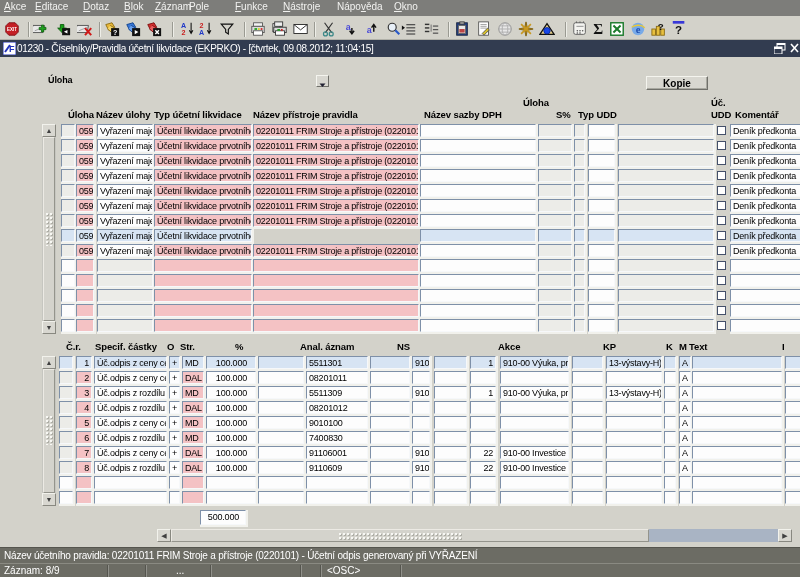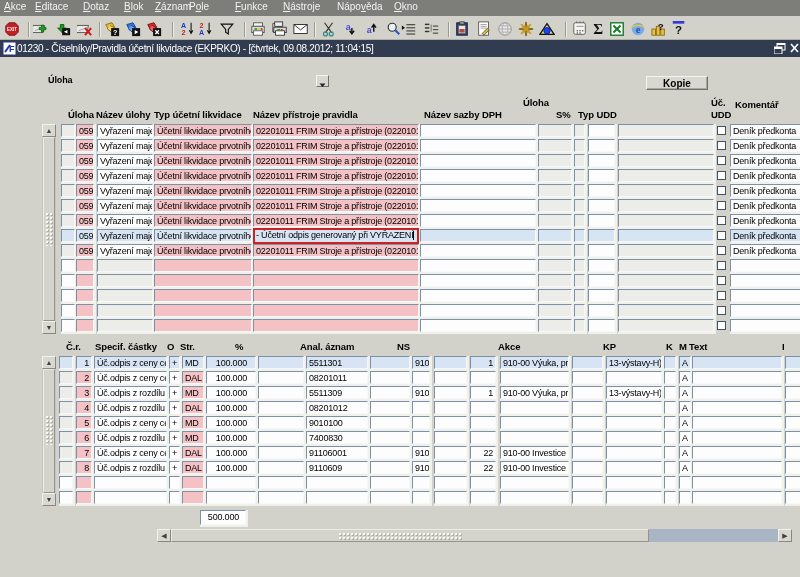--- a/index.html
+++ b/index.html
@@ -242,21 +242,21 @@
 <div class="hl" style="left:711px;top:97px">Úč.</div>
 <div class="hl" style="left:68px;top:109px">Úloha</div>
 <div class="hl" style="left:96px;top:109px">Název úlohy</div>
 <div class="hl" style="left:154px;top:109px">Typ účetní likvidace</div>
 <div class="hl" style="left:253px;top:109px">Název přístroje pravidla</div>
 <div class="hl" style="left:424px;top:109px">Název sazby DPH</div>
 <div class="hl" style="left:522px;top:127px">sazby</div>
 <div class="hl" style="left:556px;top:109px">S%</div>
 <div class="hl" style="left:578px;top:109px">Typ UDD</div>
 <div class="hl" style="left:711px;top:109px">UDD</div>
-<div class="hl" style="left:735px;top:99px">Komentář</div>
+<div class="hl" style="left:735px;top:109px">Komentář</div>
 <div class="cell gray" style="left:61px;top:124px;width:14px;"></div>
 <div class="cell pink" style="left:76px;top:124px;width:18px;text-align:right;">059</div>
 <div class="cell" style="left:97px;top:124px;width:56px;">Vyřazení maje</div>
 <div class="cell pink" style="left:154px;top:124px;width:98px;">Účetní likvidace prvotního</div>
 <div class="cell pink" style="left:253px;top:124px;width:166px;">02201011 FRIM Stroje a přístroje (0220101</div>
 <div class="cell" style="left:420px;top:124px;width:116px;"></div>
 <div class="cell gray" style="left:538px;top:124px;width:34px;"></div>
 <div class="cell gray" style="left:574px;top:124px;width:11px;"></div>
 <div class="cell" style="left:588px;top:124px;width:27px;"></div>
 <div class="cell gray" style="left:618px;top:124px;width:96px;"></div>
@@ -331,21 +331,20 @@
 <div class="cell gray" style="left:538px;top:214px;width:34px;"></div>
 <div class="cell gray" style="left:574px;top:214px;width:11px;"></div>
 <div class="cell" style="left:588px;top:214px;width:27px;"></div>
 <div class="cell gray" style="left:618px;top:214px;width:96px;"></div>
 <div class="chk" style="left:717px;top:216px"></div>
 <div class="cell" style="left:730px;top:214px;width:72px;">Deník předkonta</div>
 <div class="cell blue" style="left:61px;top:229px;width:14px;"></div>
 <div class="cell blue" style="left:76px;top:229px;width:18px;text-align:right;">059</div>
 <div class="cell blue" style="left:97px;top:229px;width:56px;">Vyřazení maje</div>
 <div class="cell blue" style="left:154px;top:229px;width:98px;">Účetní likvidace prvotního</div>
-<div class="cell blue" style="left:253px;top:228px;width:166px;height:16px;border:2px solid #cc2222;padding:0 1px;line-height:11px;">- Účetní odpis generovaný při VYŘAZENÍ<span style="display:inline-block;width:1px;height:9px;background:#000;vertical-align:middle;"></span></div>
 <div class="cell blue" style="left:420px;top:229px;width:116px;"></div>
 <div class="cell blue" style="left:538px;top:229px;width:34px;"></div>
 <div class="cell blue" style="left:574px;top:229px;width:11px;"></div>
 <div class="cell blue" style="left:588px;top:229px;width:27px;"></div>
 <div class="cell blue" style="left:618px;top:229px;width:96px;"></div>
 <div class="chk" style="left:717px;top:231px"></div>
 <div class="cell blue" style="left:730px;top:229px;width:72px;">Deník předkonta</div>
 <div class="cell gray" style="left:61px;top:244px;width:14px;"></div>
 <div class="cell pink" style="left:76px;top:244px;width:18px;text-align:right;">059</div>
 <div class="cell" style="left:97px;top:244px;width:56px;">Vyřazení maje</div>
@@ -631,12 +630,26 @@
 <div class="sbbtn" style="top:356px;left:42px;">▲</div>
 <div class="sbthumb" style="left:43px;top:369px;height:124px;"></div>
 <div class="ab" style="left:45px;top:415px;width:8px;height:30px;background-image:radial-gradient(circle,#f8f8f4 28%,rgba(0,0,0,0) 32%),radial-gradient(circle,#aeaea6 28%,rgba(0,0,0,0) 32%);background-size:4px 4px;background-position:0 0,1px 1px;"></div>
 <div class="sbbtn" style="top:493px;left:42px;">▼</div>
 <div class="cell" style="left:200px;top:510px;width:46px;height:15px;line-height:13px;text-align:right;padding-right:6px;">500.000</div>
 <div class="ab" style="left:157px;top:529px;width:635px;height:13px;background:#a9b4c4;"></div>
 <div class="sbbtn" style="left:157px;top:529px;height:13px;line-height:11px;">◀</div>
 <div class="ab" style="left:171px;top:529px;width:478px;height:13px;background:#d4d3cc;border:1px solid #eceae4;border-right-color:#94948c;border-bottom-color:#94948c;"></div>
 <div class="ab" style="left:338px;top:532px;width:124px;height:8px;background-image:radial-gradient(circle,#f8f8f4 28%,rgba(0,0,0,0) 32%),radial-gradient(circle,#aeaea6 28%,rgba(0,0,0,0) 32%);background-size:4px 4px;background-position:0 0,1px 1px;"></div>
 <div class="sbbtn" style="left:778px;top:529px;height:13px;line-height:11px;">▶</div>
+<div id="status1" class="ab">
+      <span class="ab" style="left:4px;top:2px">Název účetního pravidla: 02201011 FRIM Stroje a přístroje (0220101) - Účetní odpis generovaný při VYŘAZENÍ</span>
+    </div>
+<div id="status2" class="ab">
+<div class="ab" style="left:107px;top:1px;width:2px;height:12px;border-left:1px solid #55554e;border-right:1px solid #90908a;"></div>
+<div class="ab" style="left:145px;top:1px;width:2px;height:12px;border-left:1px solid #55554e;border-right:1px solid #90908a;"></div>
+<div class="ab" style="left:210px;top:1px;width:2px;height:12px;border-left:1px solid #55554e;border-right:1px solid #90908a;"></div>
+<div class="ab" style="left:300px;top:1px;width:2px;height:12px;border-left:1px solid #55554e;border-right:1px solid #90908a;"></div>
+<div class="ab" style="left:320px;top:1px;width:2px;height:12px;border-left:1px solid #55554e;border-right:1px solid #90908a;"></div>
+<div class="ab" style="left:400px;top:1px;width:2px;height:12px;border-left:1px solid #55554e;border-right:1px solid #90908a;"></div>
+<span class="ab" style="left:4px;top:1px;white-space:nowrap;">Záznam: 8/9</span>
+<span class="ab" style="left:176px;top:1px;">...</span>
+<span class="ab" style="left:327px;top:1px;">&lt;OSC&gt;</span>
+</div>
 </div>
 </body></html>

